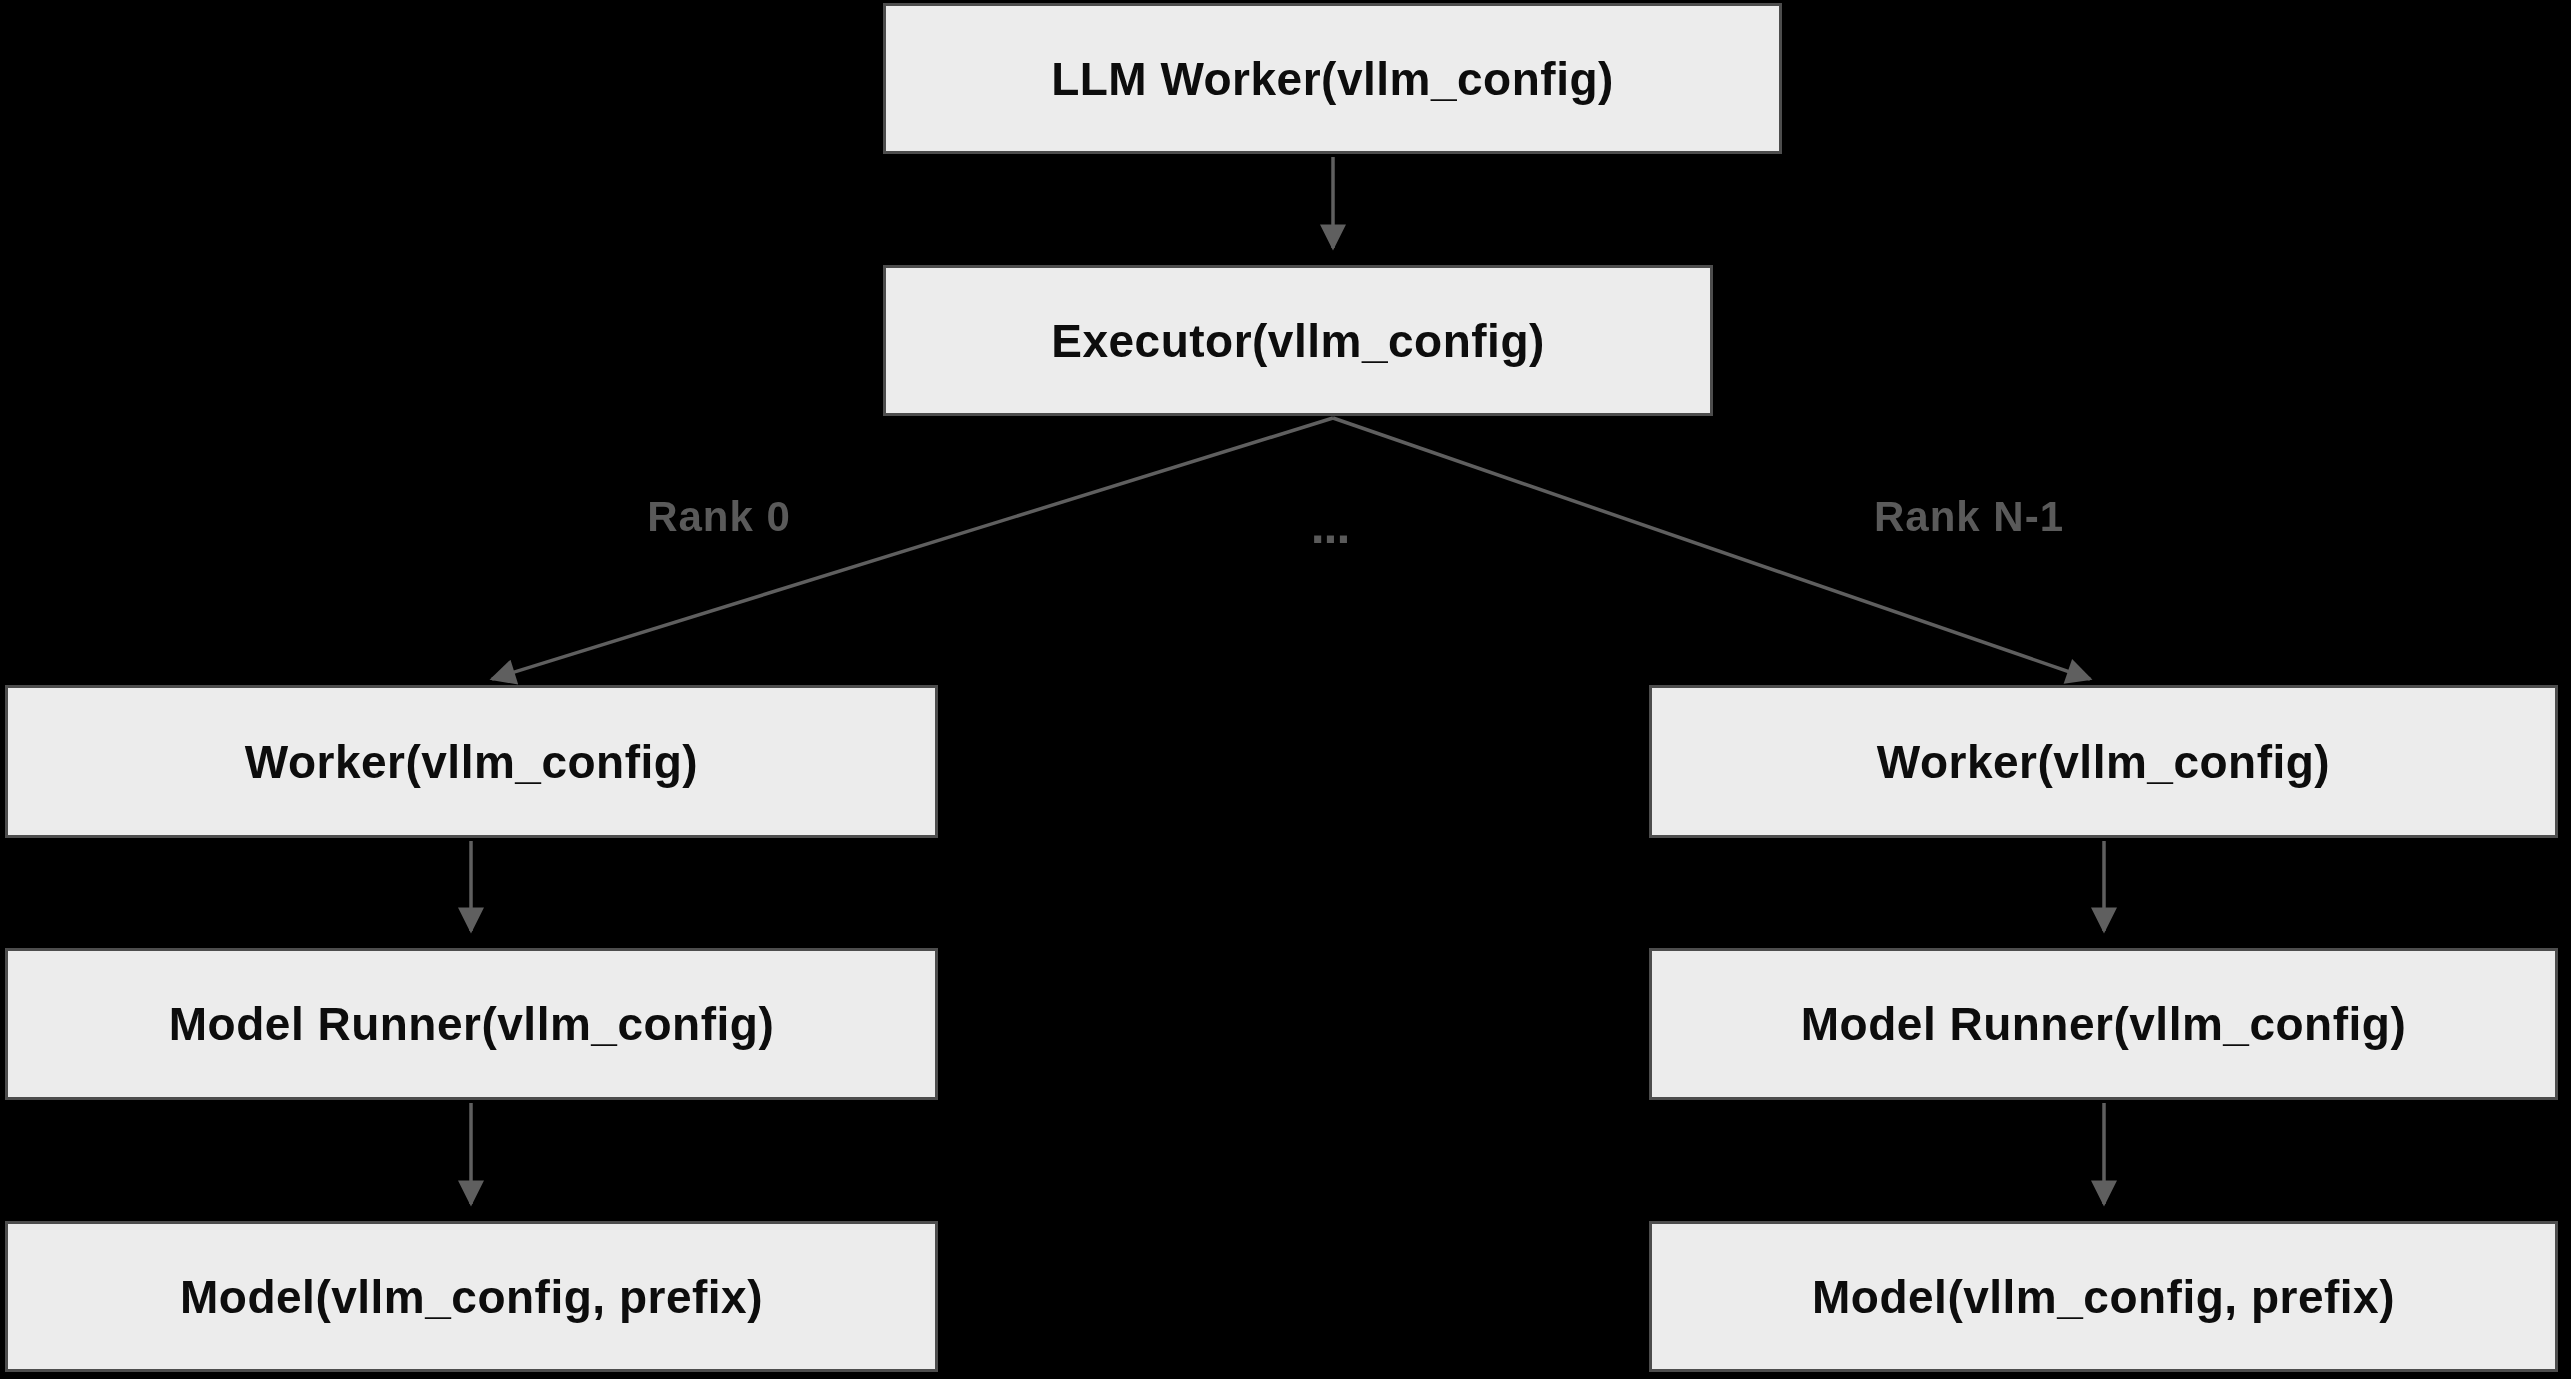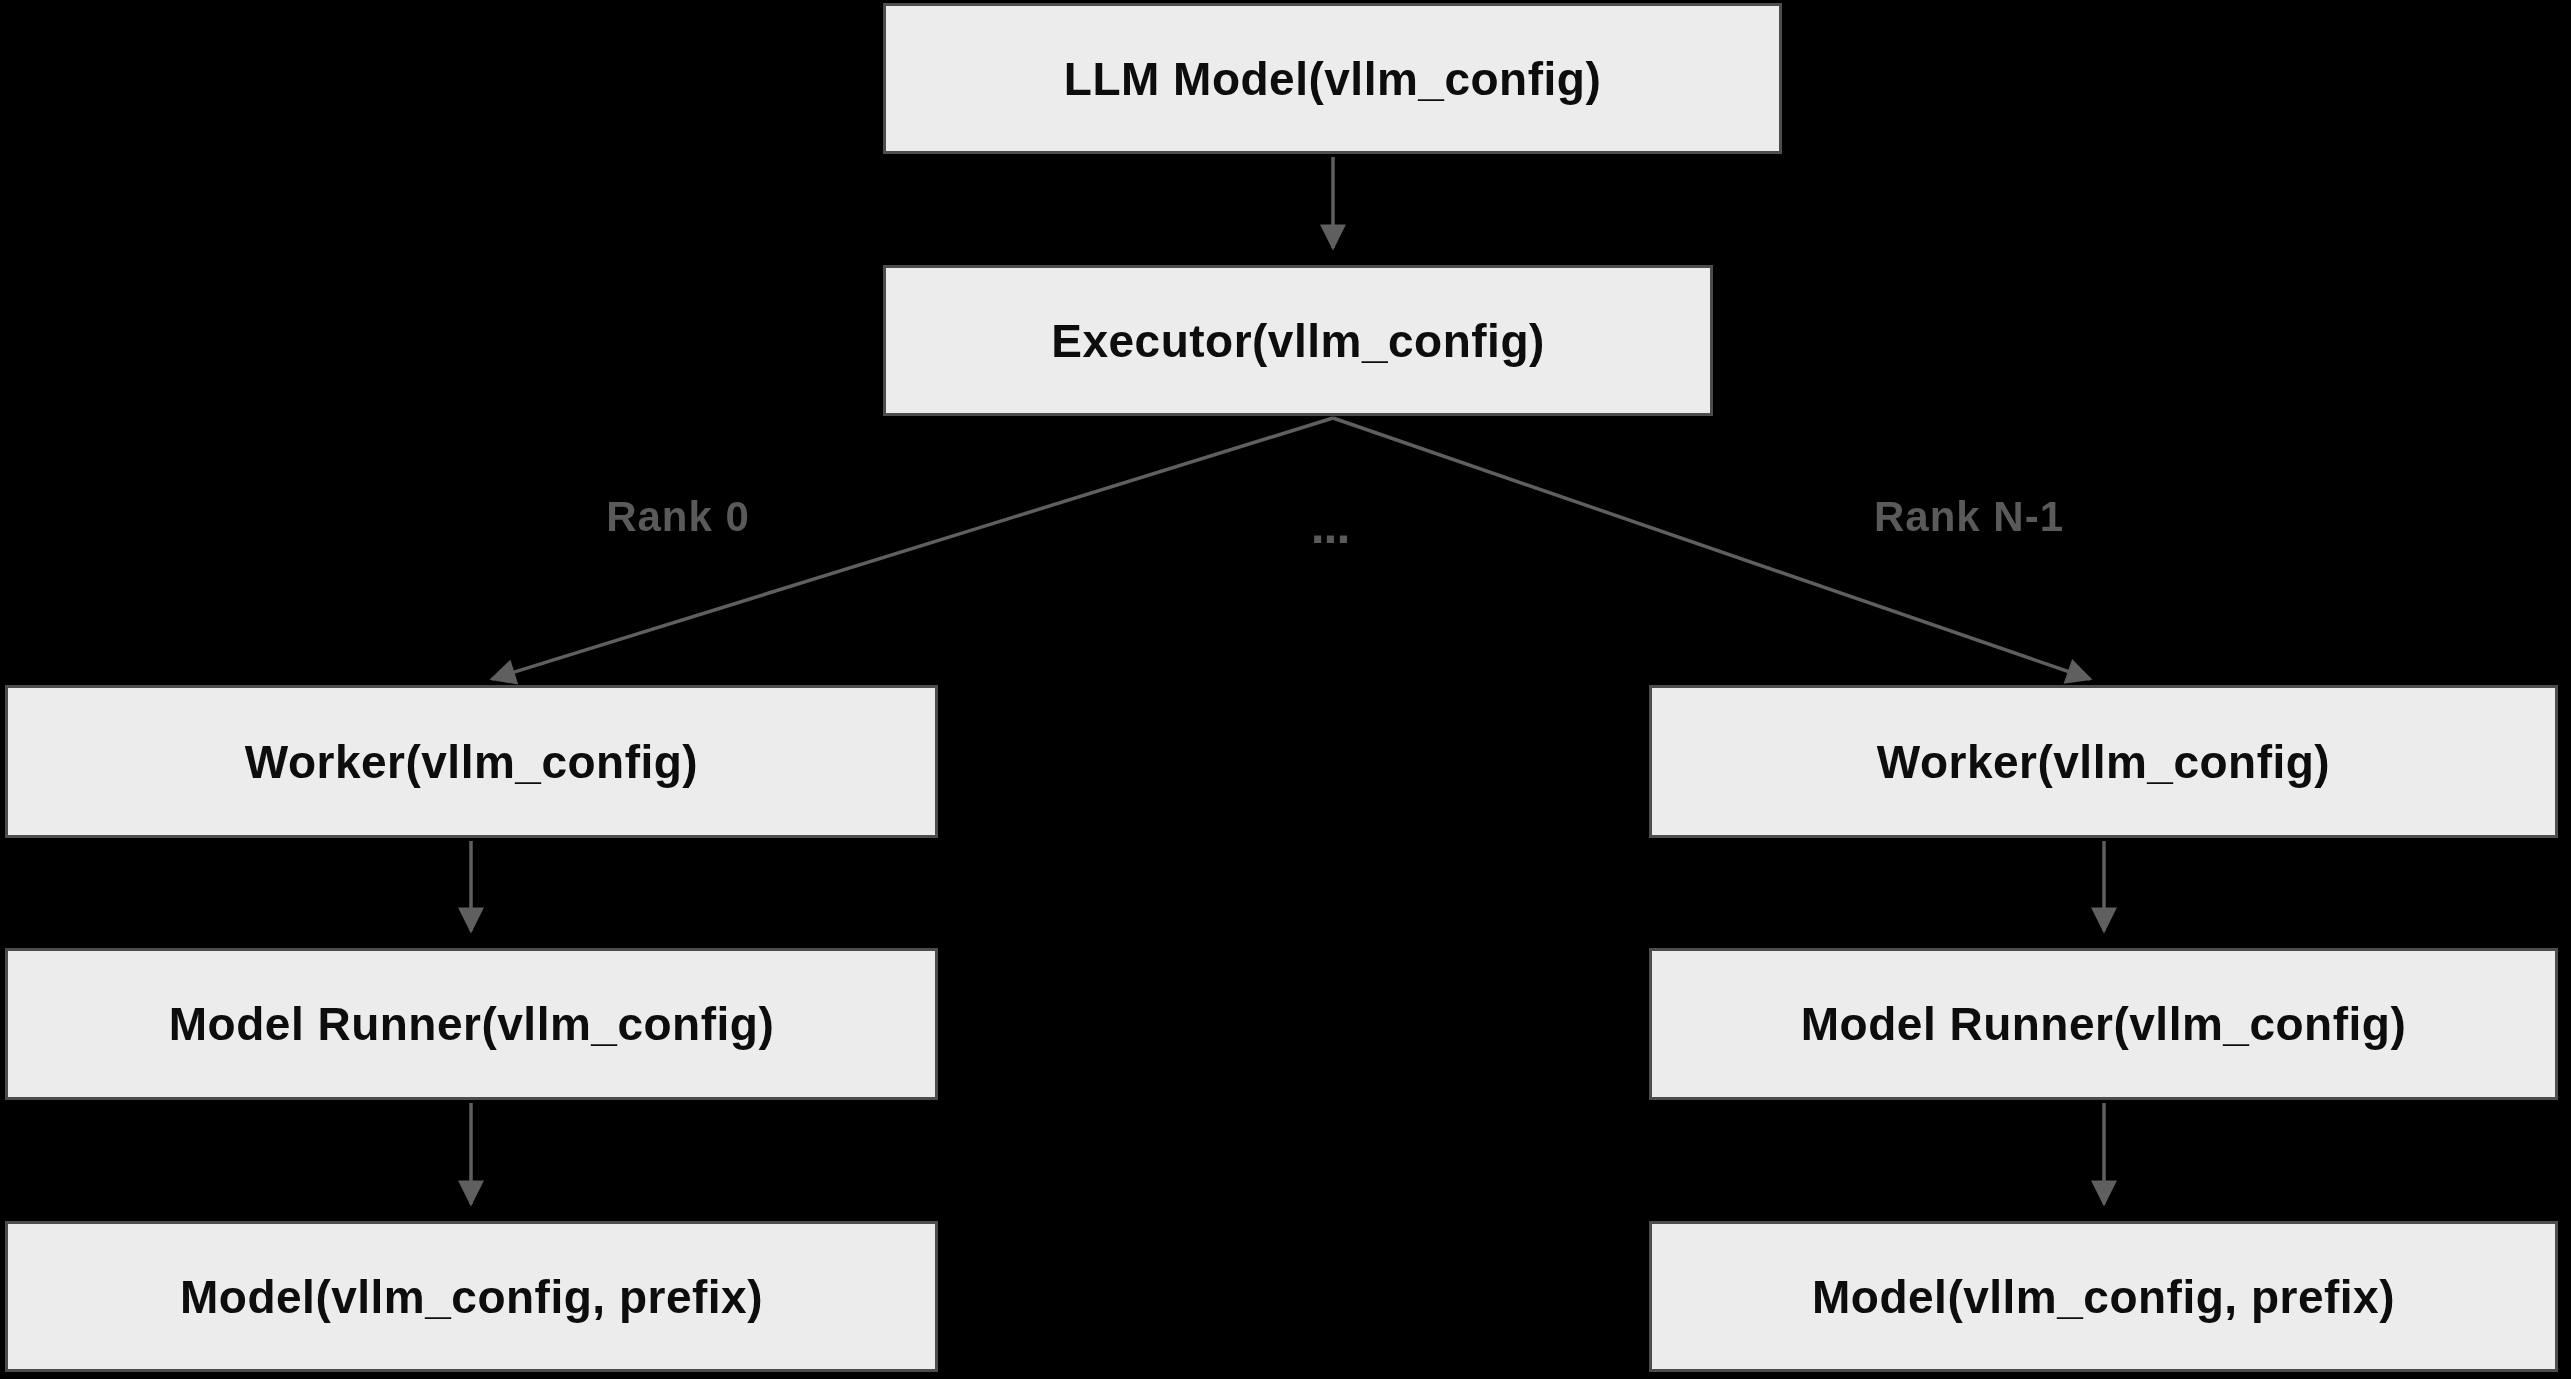--- a/index.html
+++ b/index.html
@@ -45,21 +45,21 @@
 
   .edge-label{
     position:absolute;
     transform:translate(-50%,-50%);
     color:var(--edge-label);
     font-size:42px;
     font-weight:700;
     letter-spacing:1px;
     white-space:nowrap;
   }
-  #label-rank-0   {left:678px;  top:517px;}
+  #label-rank-0   {left:719px;  top:517px;}
   #label-ellipsis {left:1330px; top:526px; font-size:50px; letter-spacing:-1px;}
   #label-rank-n-1 {left:1969px; top:517px;}
 
   svg.edges{
     position:absolute;
     left:0;top:0;
     width:2571px;height:1379px;
     pointer-events:none;
   }
   svg.edges line{
@@ -83,21 +83,21 @@
     </defs>
     <line x1="1333" y1="157" x2="1333" y2="248" marker-end="url(#ah)"></line>
     <line x1="1333" y1="418" x2="492" y2="679" marker-end="url(#ah)"></line>
     <line x1="1333" y1="418" x2="2090" y2="679" marker-end="url(#ah)"></line>
     <line x1="471" y1="841" x2="471" y2="931" marker-end="url(#ah)"></line>
     <line x1="471" y1="1103" x2="471" y2="1204" marker-end="url(#ah)"></line>
     <line x1="2104" y1="841" x2="2104" y2="931" marker-end="url(#ah)"></line>
     <line x1="2104" y1="1103" x2="2104" y2="1204" marker-end="url(#ah)"></line>
   </svg>
 
-  <div class="node" id="node-llm-engine">LLM Model(vllm_config)</div>
+  <div class="node" id="node-llm-engine">LLM Worker(vllm_config)</div>
 
   <div class="node" id="node-executor">Executor(vllm_config)</div>
 
   <div class="node" id="node-worker-0">Worker(vllm_config)</div>
 
   <div class="node" id="node-model-runner-0">Model Runner(vllm_config)</div>
 
   <div class="node" id="node-model-0">Model(vllm_config, prefix)</div>
 
   <div class="node" id="node-worker-n">Worker(vllm_config)</div>

